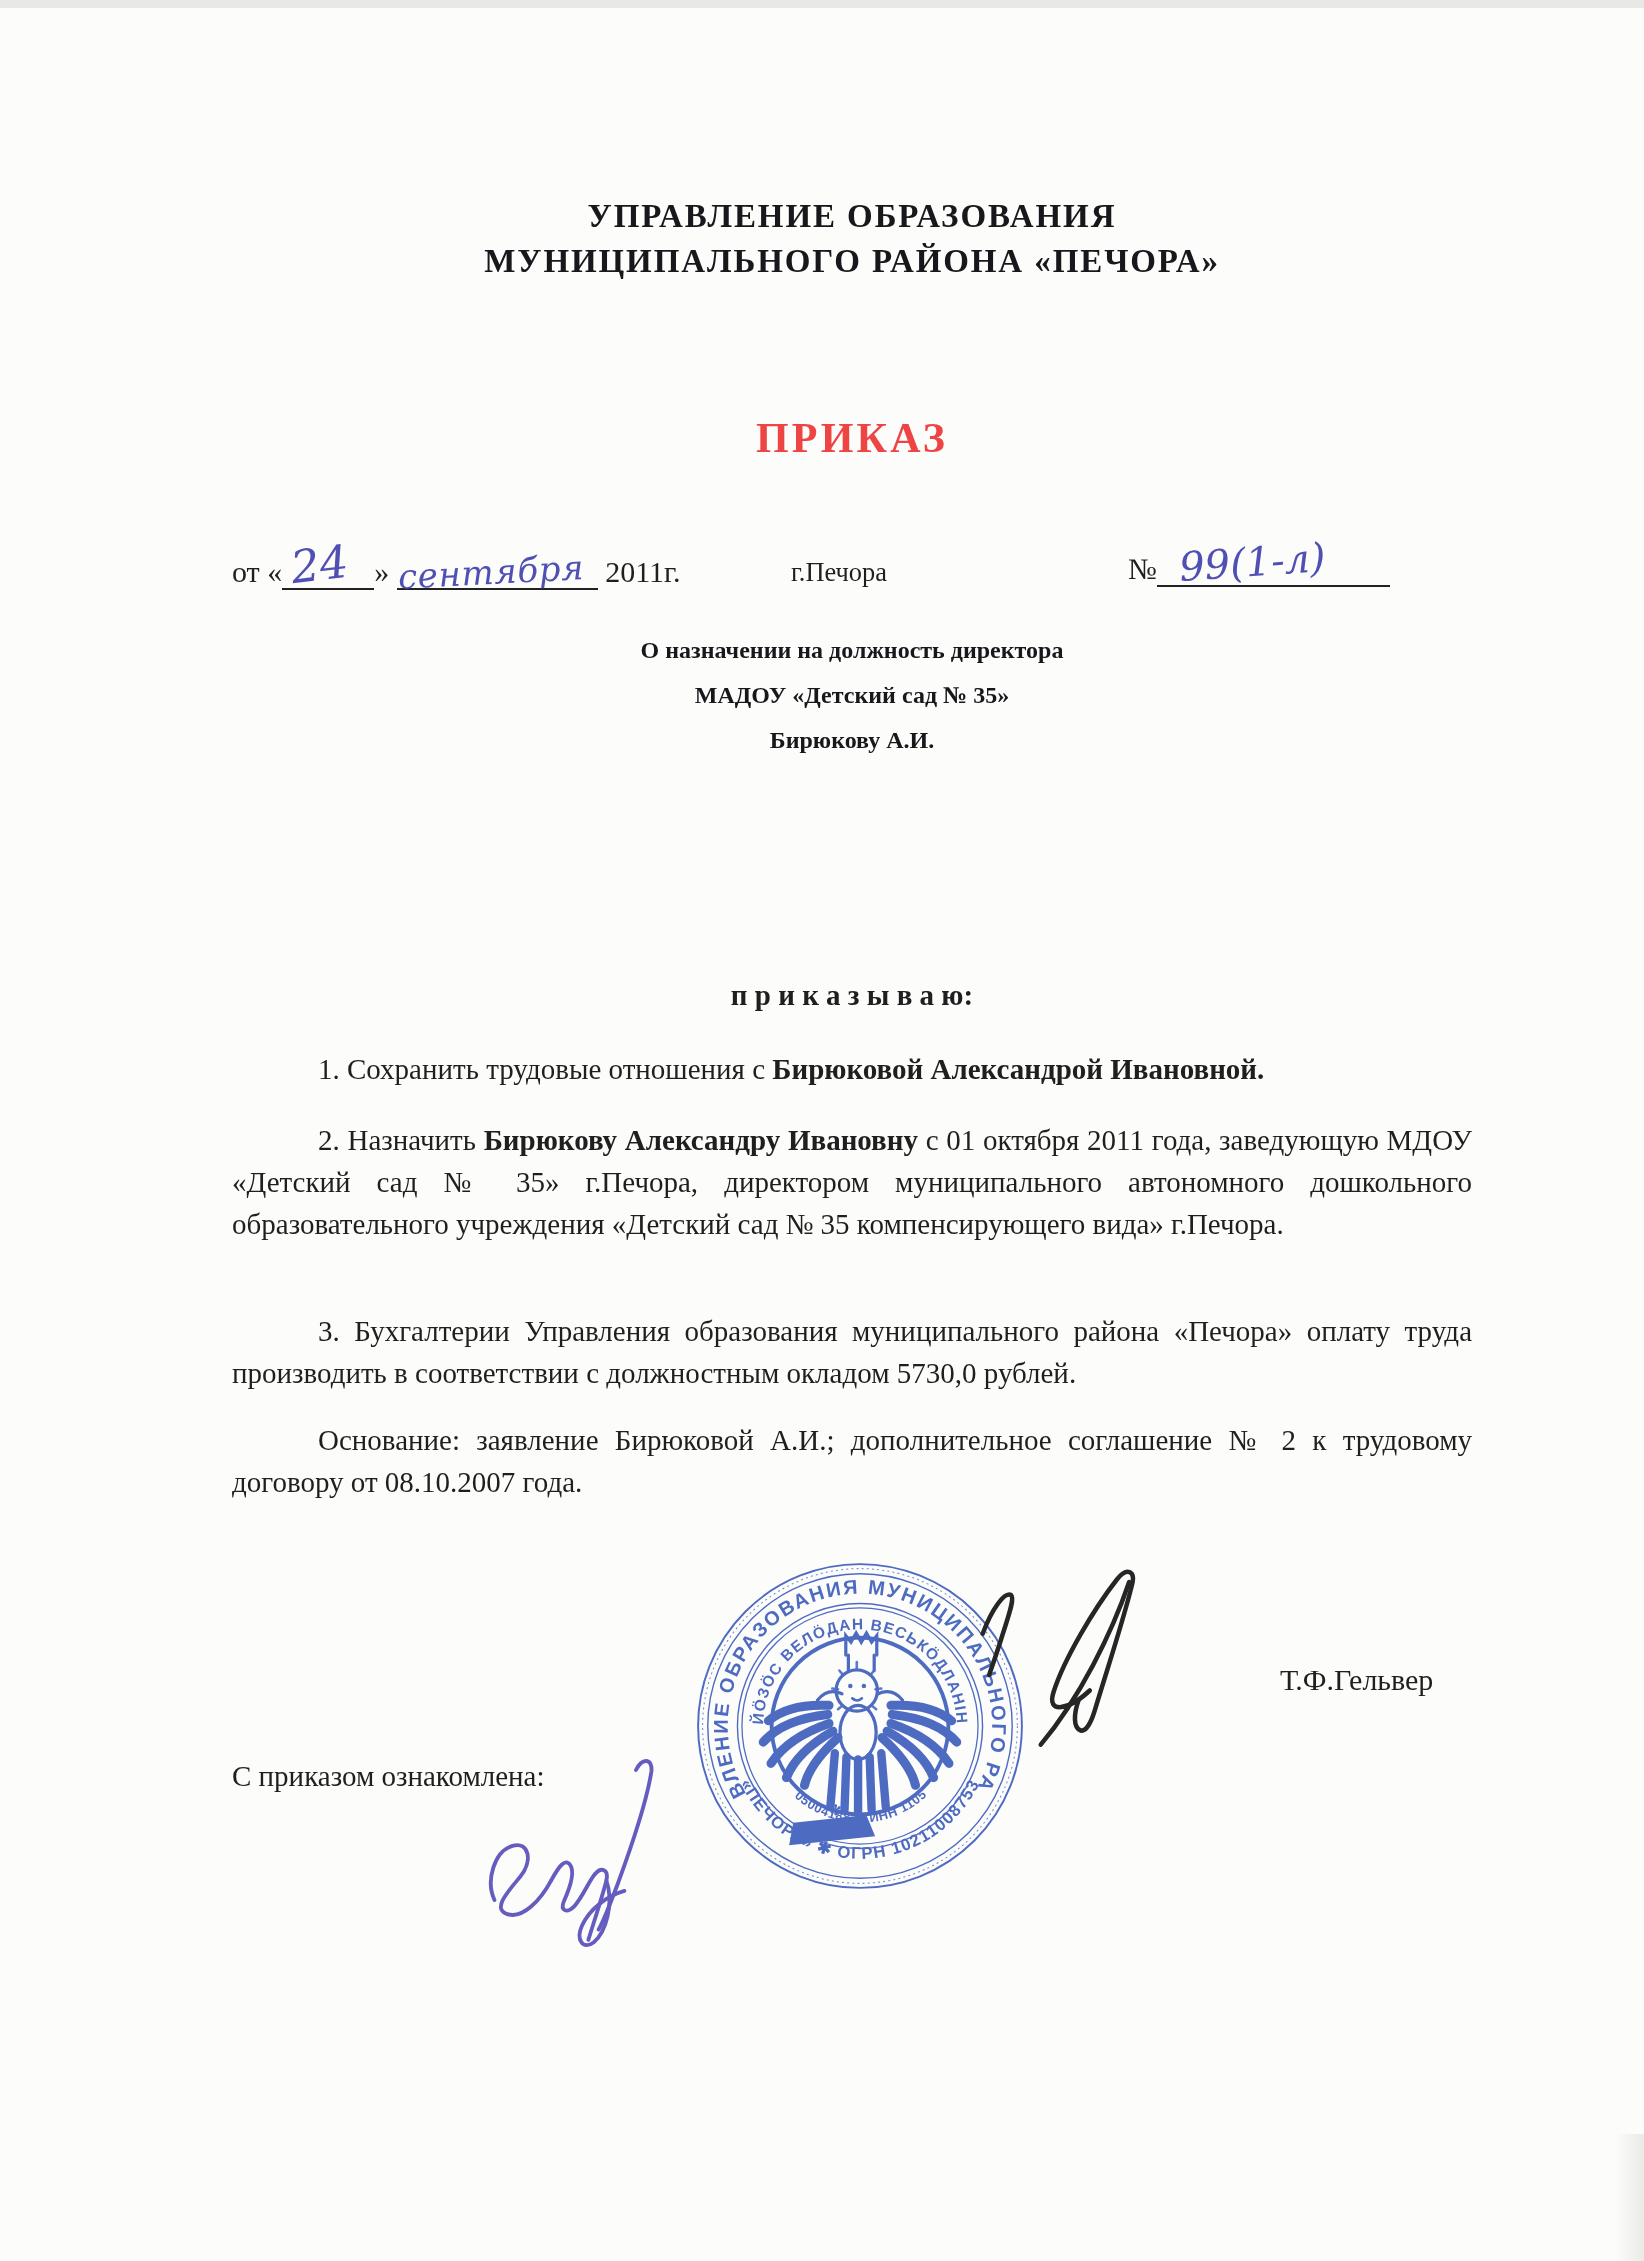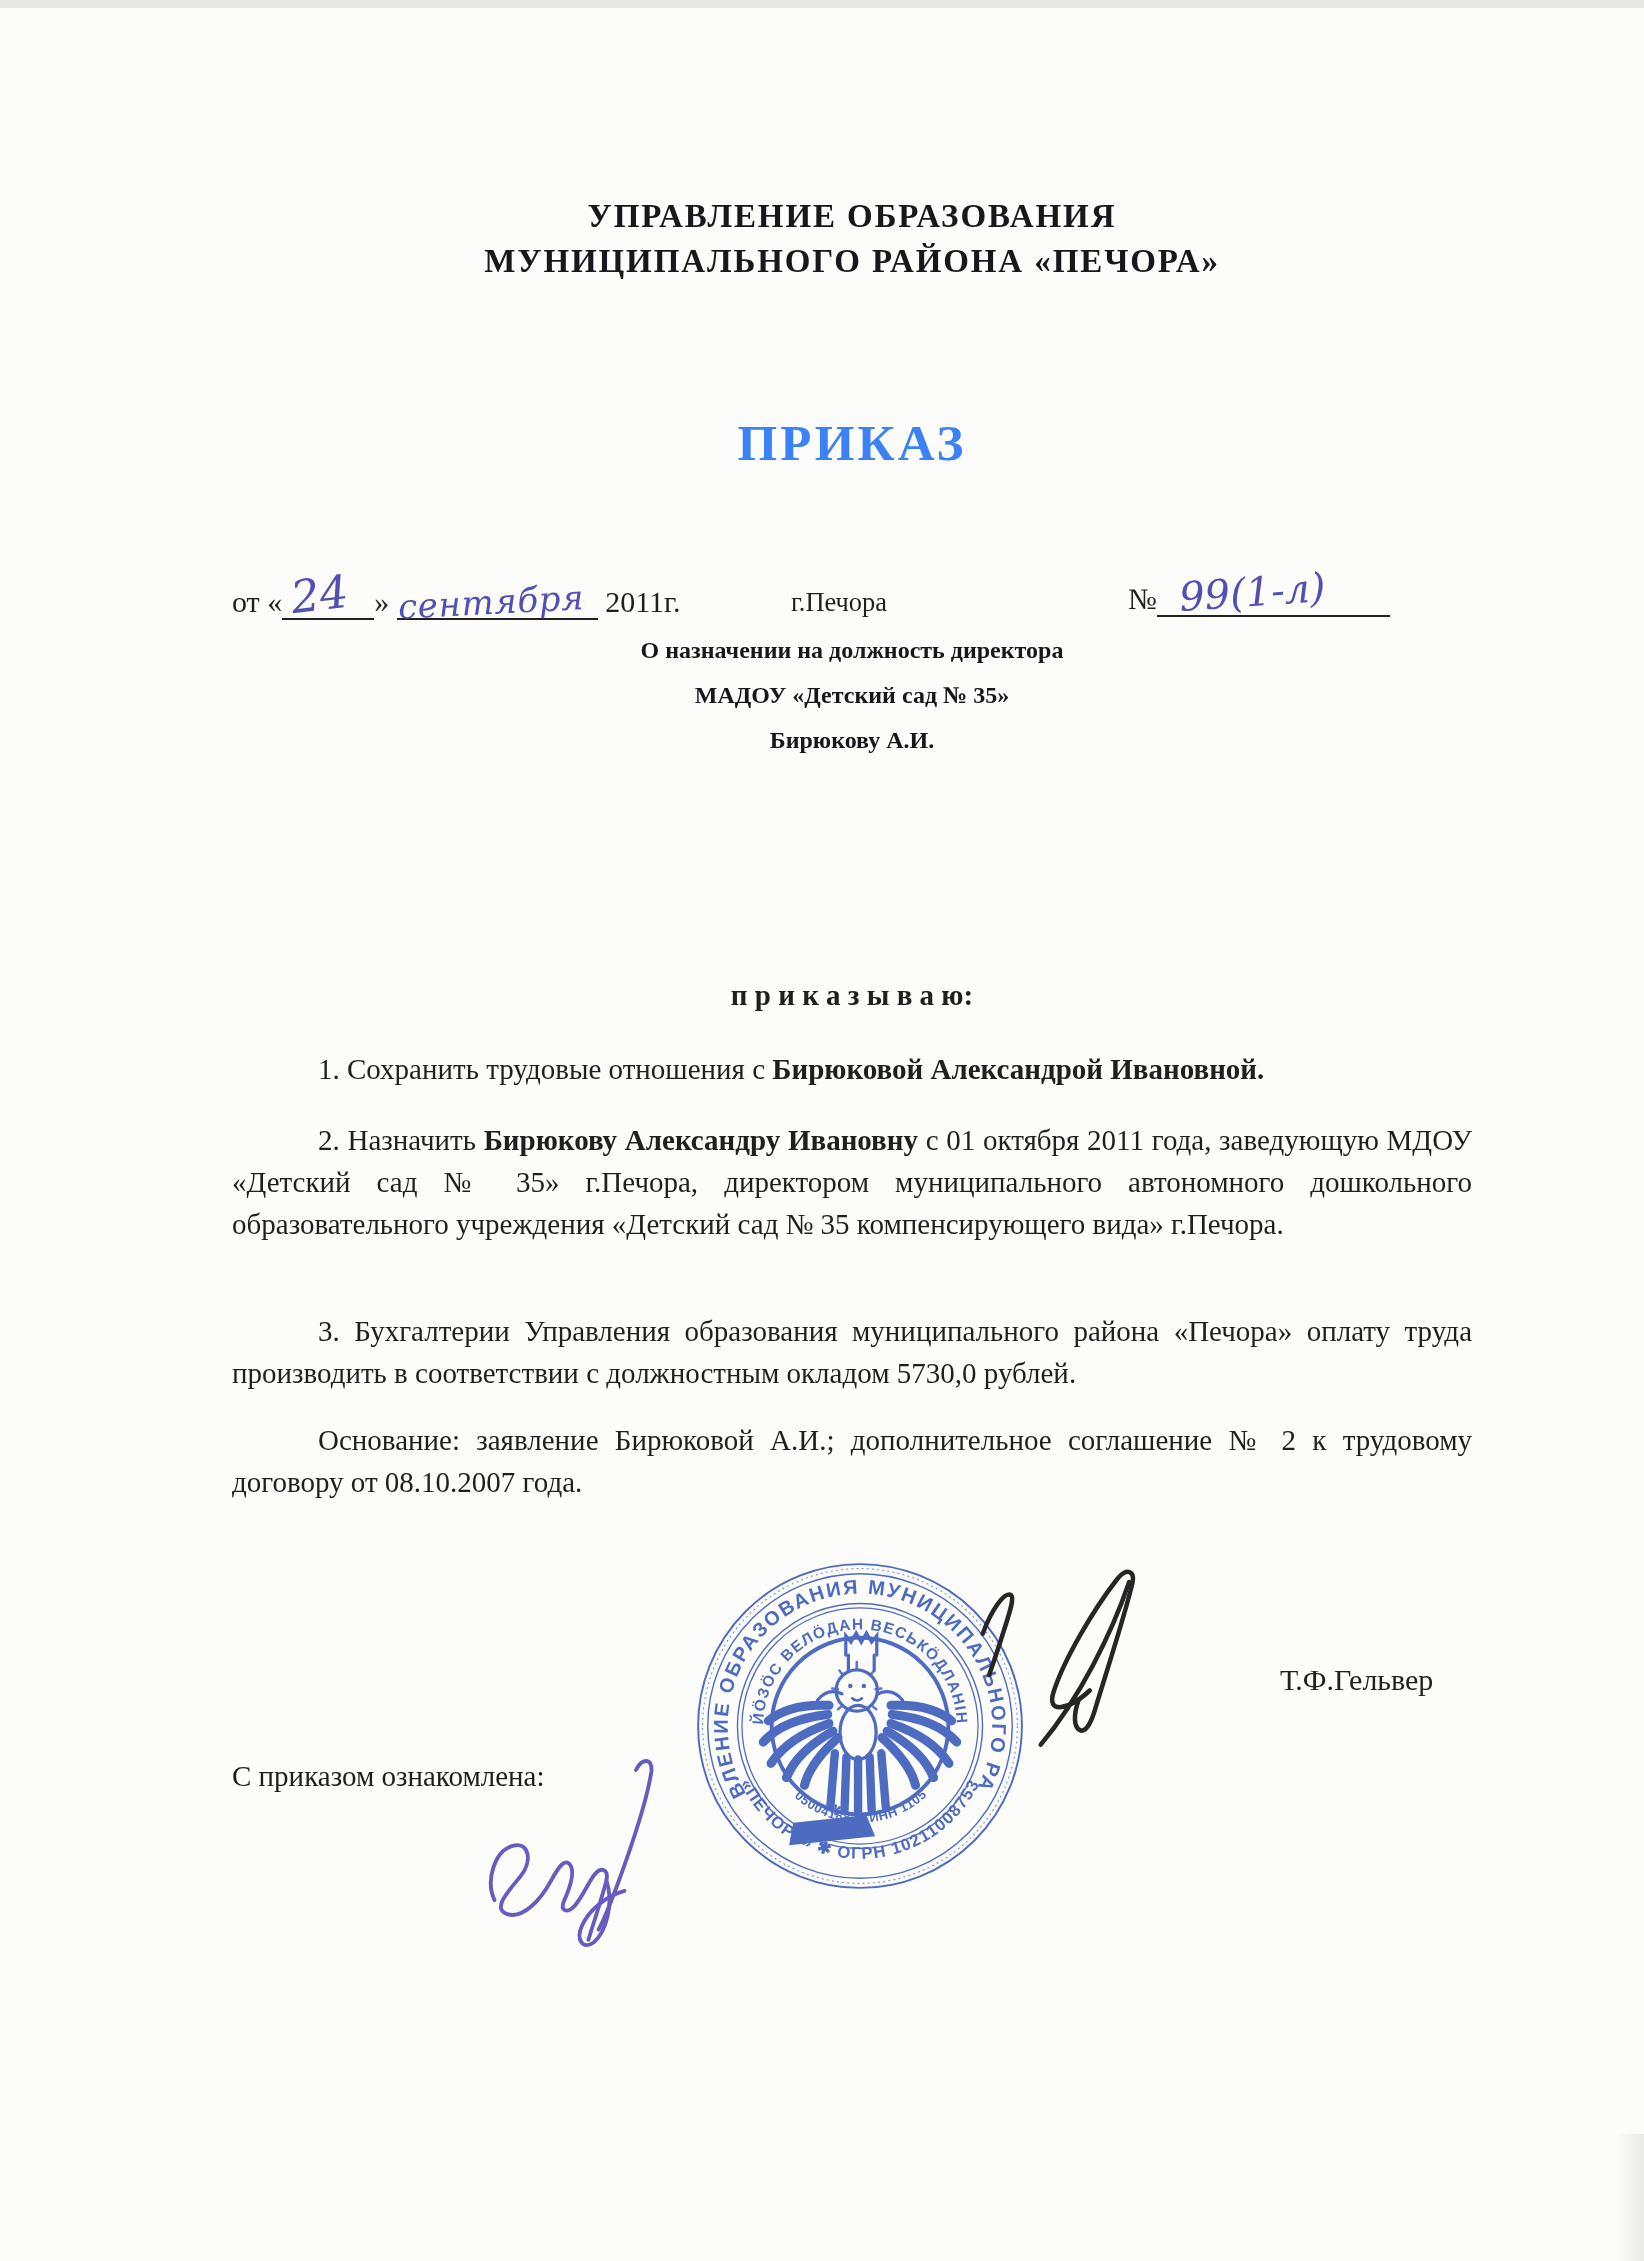--- a/index.html
+++ b/index.html
@@ -18,24 +18,24 @@
   .justify{text-align:justify;}
   .b{font-weight:bold;}
 
   .org-header{
     top:186px;
     font-size:33px;line-height:45px;font-weight:bold;
     letter-spacing:1.9px;color:#17171c;
   }
   .doc-title{
     top:406px;
-    font-size:51px;font-weight:bold;letter-spacing:3.2px;color:#3b82f6;
-  }
-
-  .date-row{top:573px;height:77px;font-size:30px;}
+    font-size:42px;font-weight:bold;letter-spacing:3.2px;color:#ef4444;
+  }
+
+  .date-row{top:543px;height:77px;font-size:30px;}
   .dr-left{position:absolute;left:0;top:0;white-space:nowrap;}
   .dr-place{position:absolute;left:559px;top:6.4px;font-size:26.4px;}
   .dr-num{position:absolute;left:896px;top:-2.6px;white-space:nowrap;}
   .uline{
     display:inline-block;position:relative;
     border-bottom:2.6px solid #222;height:37px;vertical-align:-7.7px;
   }
   .u-day{width:92px;}
   .u-month{width:201px;}
   .u-num{width:233px;}

